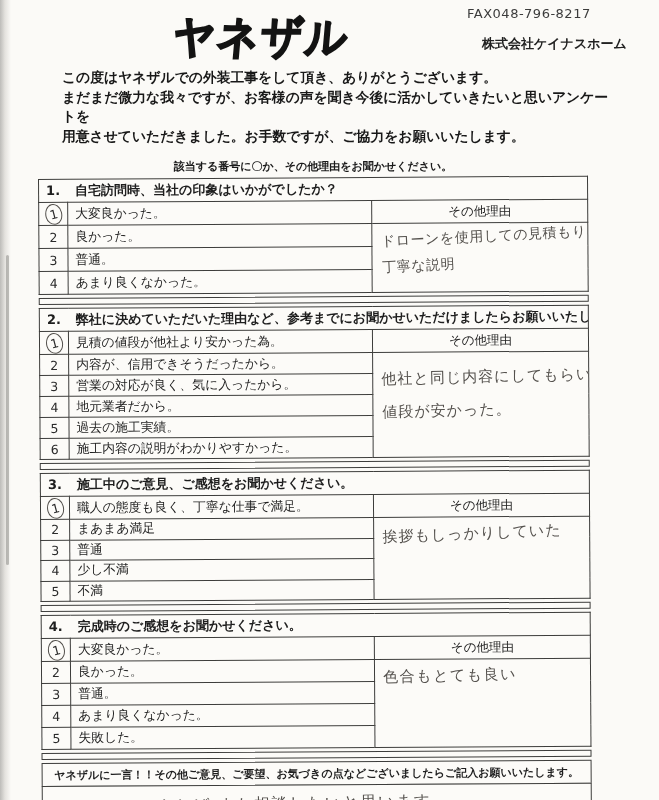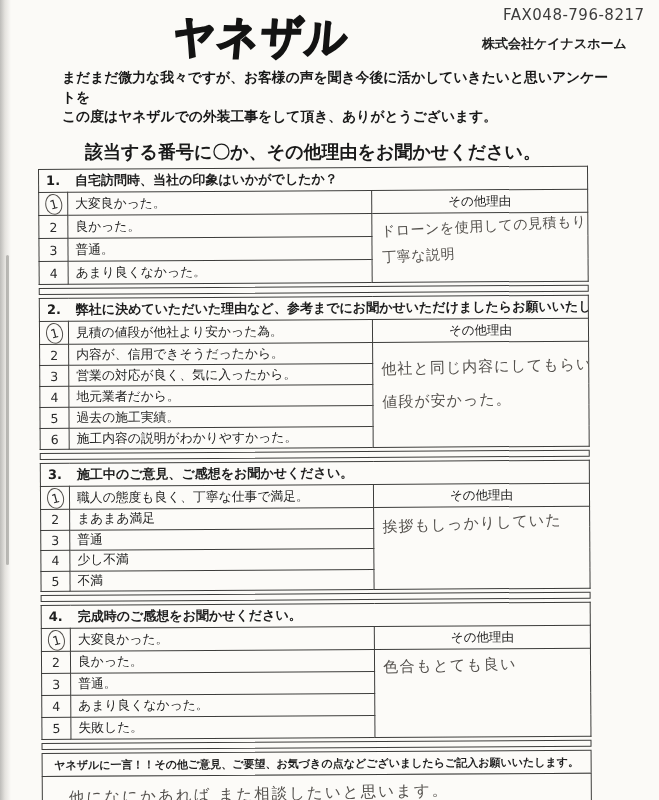--- a/index.html
+++ b/index.html
@@ -19,25 +19,25 @@
     background:rgba(120,119,116,0.45); border-radius:2px; pointer-events:none;
   }
   
   .header { position:relative; height:60px; }
   .logo {
     position:absolute; left:176px; top:8px;
     font-size:41px; font-weight:900; letter-spacing:2px; color:#131313;
     transform:skewX(-5deg) scaleY(1.08); transform-origin:left top;
     -webkit-text-stroke:1.7px #131313; white-space:nowrap;
   }
-  .fax { position:absolute; left:467px; top:6px; font-size:15px; color:#3c3c3c; letter-spacing:0.5px;margin-left:36px; }
+  .fax { position:absolute; left:467px; top:6px; font-size:13px; color:#3c3c3c; letter-spacing:0.5px; }
   .company { position:absolute; left:470px; top:35px; font-size:13px; font-weight:bold; color:#222;margin-left:12px; }
   
   .intro { margin:8px 0 0 62px; width:560px; font-size:13.8px; font-weight:600; line-height:19.5px; color:#181818; }
-  .instruction { width:550px; margin:13px 0 5px 38px; text-align:center; font-weight:bold; font-size:18px; color:#1a1a1a; }
+  .instruction { width:550px; margin:13px 0 5px 38px; text-align:center; font-weight:bold; font-size:11px; color:#1a1a1a; }
   
   .form { position:relative; margin:0 0 0 38px; width:550px; transform:rotate(-0.35deg); transform-origin:left top; }
   table.sec { border-collapse:collapse; width:100%; table-layout:fixed; background:#fcfbf8; }
   table.sec td { border:1.5px solid #3d3d3b; overflow:hidden; }
   .title-cell { font-weight:bold; font-size:13px; padding:2px 4px 2px 7px; height:17px; white-space:nowrap; }
   .qnum { margin-right:15px; }
   .num-cell { text-align:center; font-size:12.5px; color:#2b2b2b; padding:0; }
   .opt-cell { font-size:12.8px; padding:1px 7px; white-space:nowrap; }
   .rhead-cell { text-align:center; font-size:12.5px; }
   .rbody-cell { vertical-align:top; padding:2px 8px; }
@@ -72,22 +72,23 @@
   <div class="scan-edge-left"></div>
   <div class="scan-line"></div>
 
   <div class="header">
     <div class="logo">ヤネザル</div>
     <div class="fax">FAX048-796-8217</div>
     <div class="company">株式会社ケイナスホーム</div>
   </div>
 
   <div class="intro">
+    <div>この度はヤネザルでの外装工事をして頂き、ありがとうございます。</div>
     <div>まだまだ微力な我々ですが、お客様の声を聞き今後に活かしていきたいと思いアンケートを</div>
-    <div>この度はヤネザルでの外装工事をして頂き、ありがとうございます。</div>
+    <div>用意させていただきました。お手数ですが、ご協力をお願いいたします。</div>
   </div>
 
   <div class="instruction">該当する番号に〇か、その他理由をお聞かせください。</div>
 
   <div class="form">
 
     <table class="sec s1">
       <colgroup>
           <col style="width:29px">
           <col style="width:304px">

